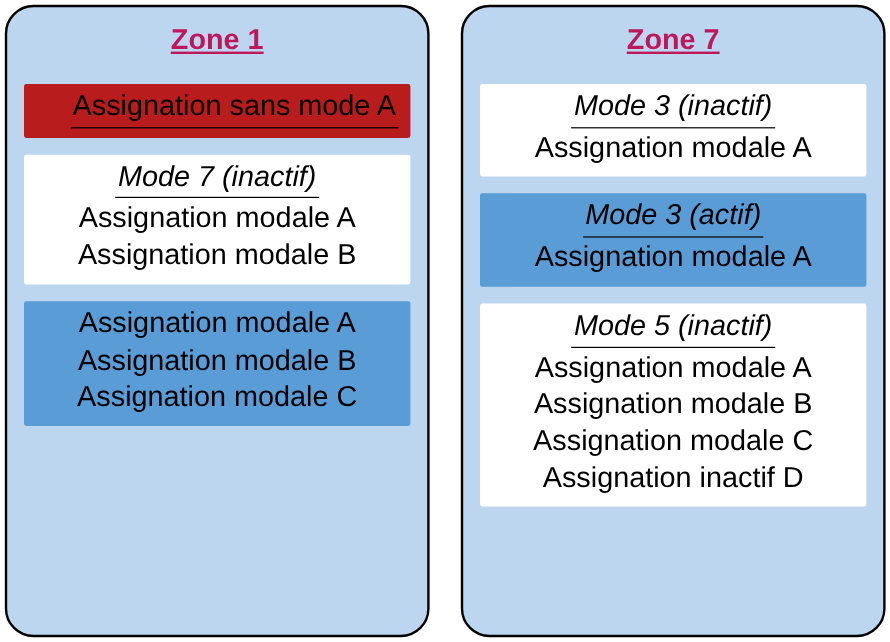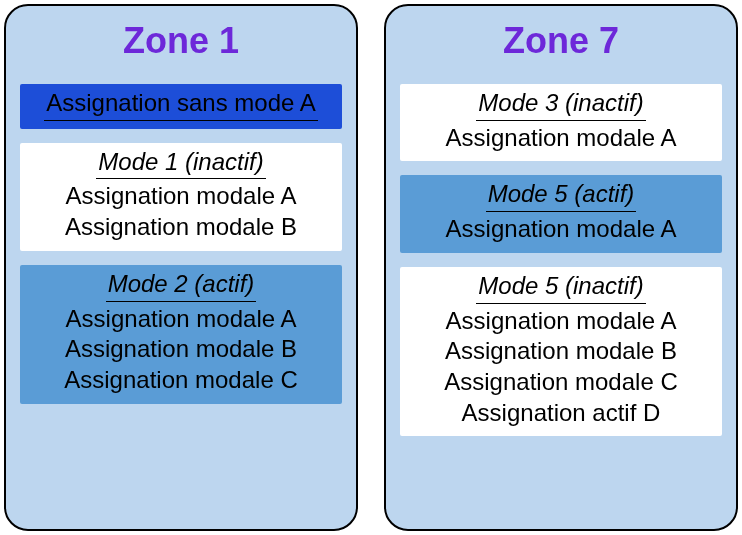--- a/index.html
+++ b/index.html
@@ -16,37 +16,39 @@
     flex: 1;
     background: #bdd6ef;
     border: 2px solid #000;
     border-radius: 24px;
     padding: 14px 14px 16px 14px;
     display: flex;
     flex-direction: column;
   }
   .zone-title {
     text-align: center;
-    font-size: 36px;
+    font-size: 24px;
     font-weight: 700;
-    color: #6d28d9;
+    color: #be185d;
     margin-bottom: 22px;
+    text-decoration: underline;
   }
   .block {
     border-radius: 2px;
     padding: 4px 10px 8px 10px;
     margin-bottom: 14px;
     text-align: center;
     font-size: 24px;
     line-height: 1.28;
     color: #000;
   }
   .block:last-child { margin-bottom: 0; }
   .block-modeless {
-    background: #1d4ed8;
+    background: #b91c1c;
+    text-align: right;
   }
   .block-inactive {
     background: #ffffff;
   }
   .block-active {
     background: #5a9cd6;
   }
   .mode-header {
     display: inline-block;
     border-bottom: 1px solid #000;
@@ -67,46 +69,45 @@
 <body>
 
 <div class="zone">
   <div class="zone-title">Zone 1</div>
 
   <div class="block block-modeless">
     <span class="modeless-row">Assignation sans mode A</span><br>
   </div>
 
   <div class="block block-inactive">
-    <span class="mode-header">Mode 1 (inactif)</span>
+    <span class="mode-header">Mode 7 (inactif)</span>
     <span class="assignment">Assignation modale A</span>
     <span class="assignment">Assignation modale B</span>
   </div>
 
   <div class="block block-active">
-    <span class="mode-header">Mode 2 (actif)</span>
     <span class="assignment">Assignation modale A</span>
     <span class="assignment">Assignation modale B</span>
     <span class="assignment">Assignation modale C</span>
   </div>
 </div>
 
 <div class="zone">
   <div class="zone-title">Zone 7</div>
 
   <div class="block block-inactive">
     <span class="mode-header">Mode 3 (inactif)</span>
     <span class="assignment">Assignation modale A</span>
   </div>
 
   <div class="block block-active">
-    <span class="mode-header">Mode 5 (actif)</span>
+    <span class="mode-header">Mode 3 (actif)</span>
     <span class="assignment">Assignation modale A</span>
   </div>
 
   <div class="block block-inactive">
     <span class="mode-header">Mode 5 (inactif)</span>
     <span class="assignment">Assignation modale A</span>
     <span class="assignment">Assignation modale B</span>
     <span class="assignment">Assignation modale C</span>
-    <span class="assignment">Assignation actif D</span>
+    <span class="assignment">Assignation inactif D</span>
   </div>
 </div>
 
 </body></html>

